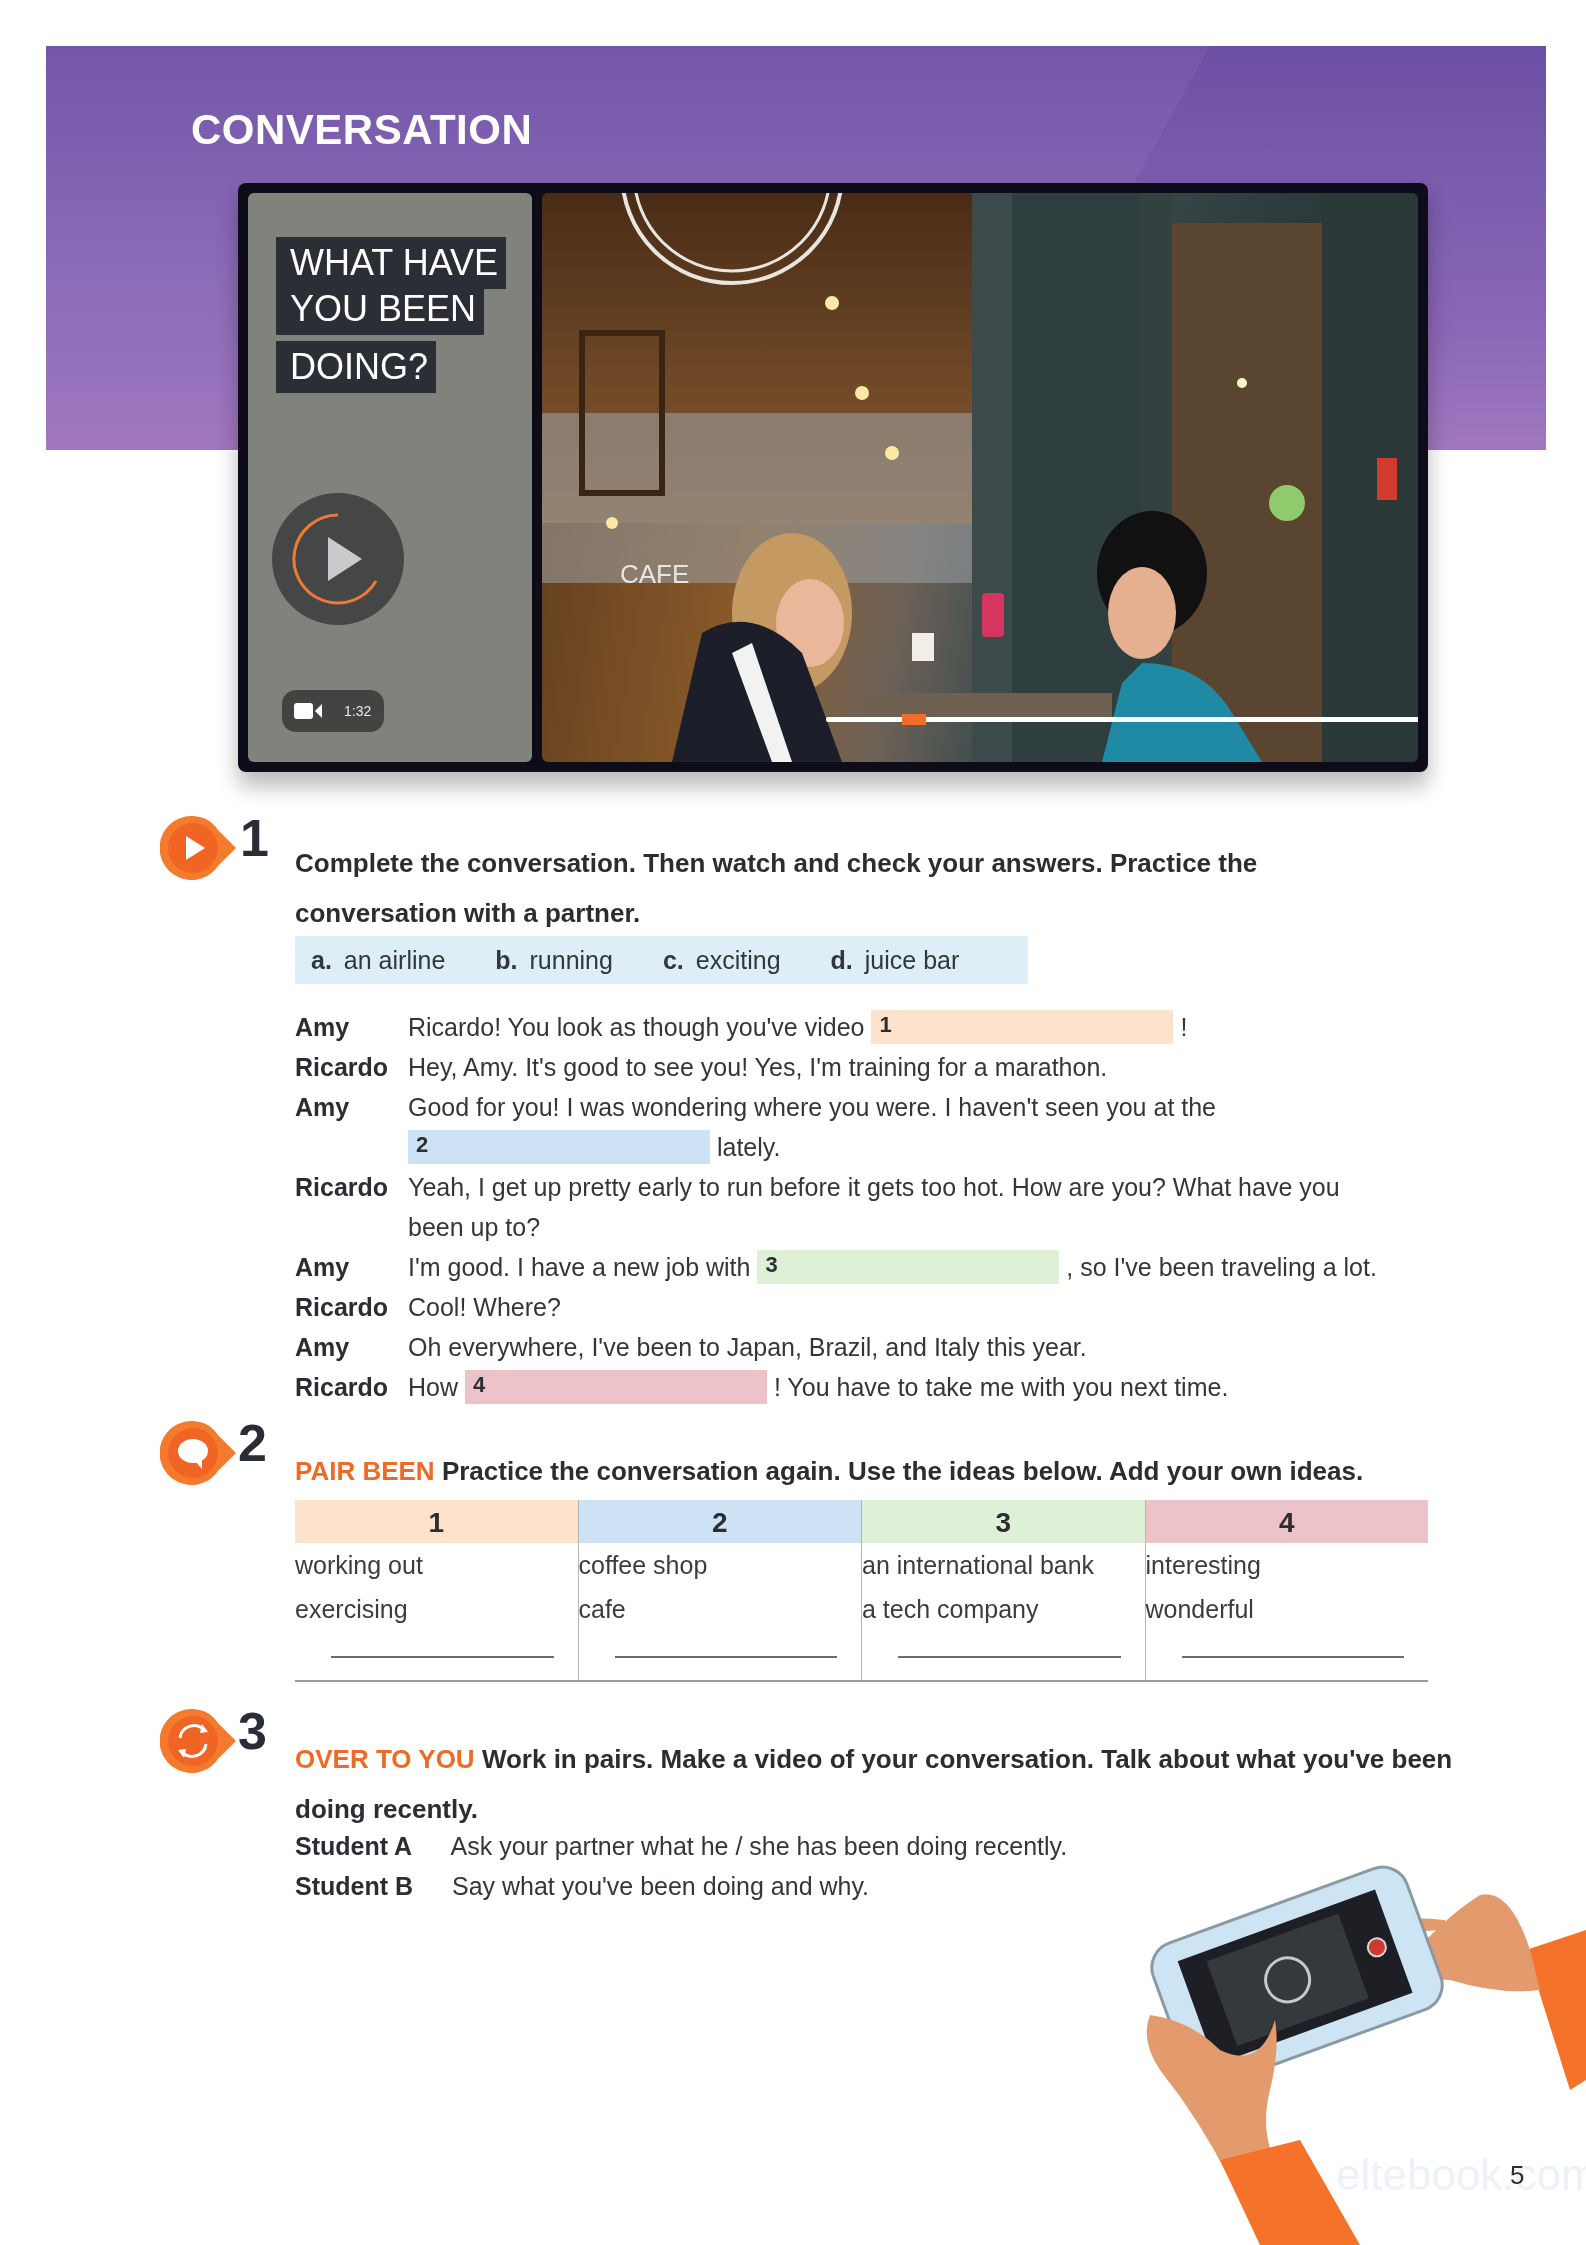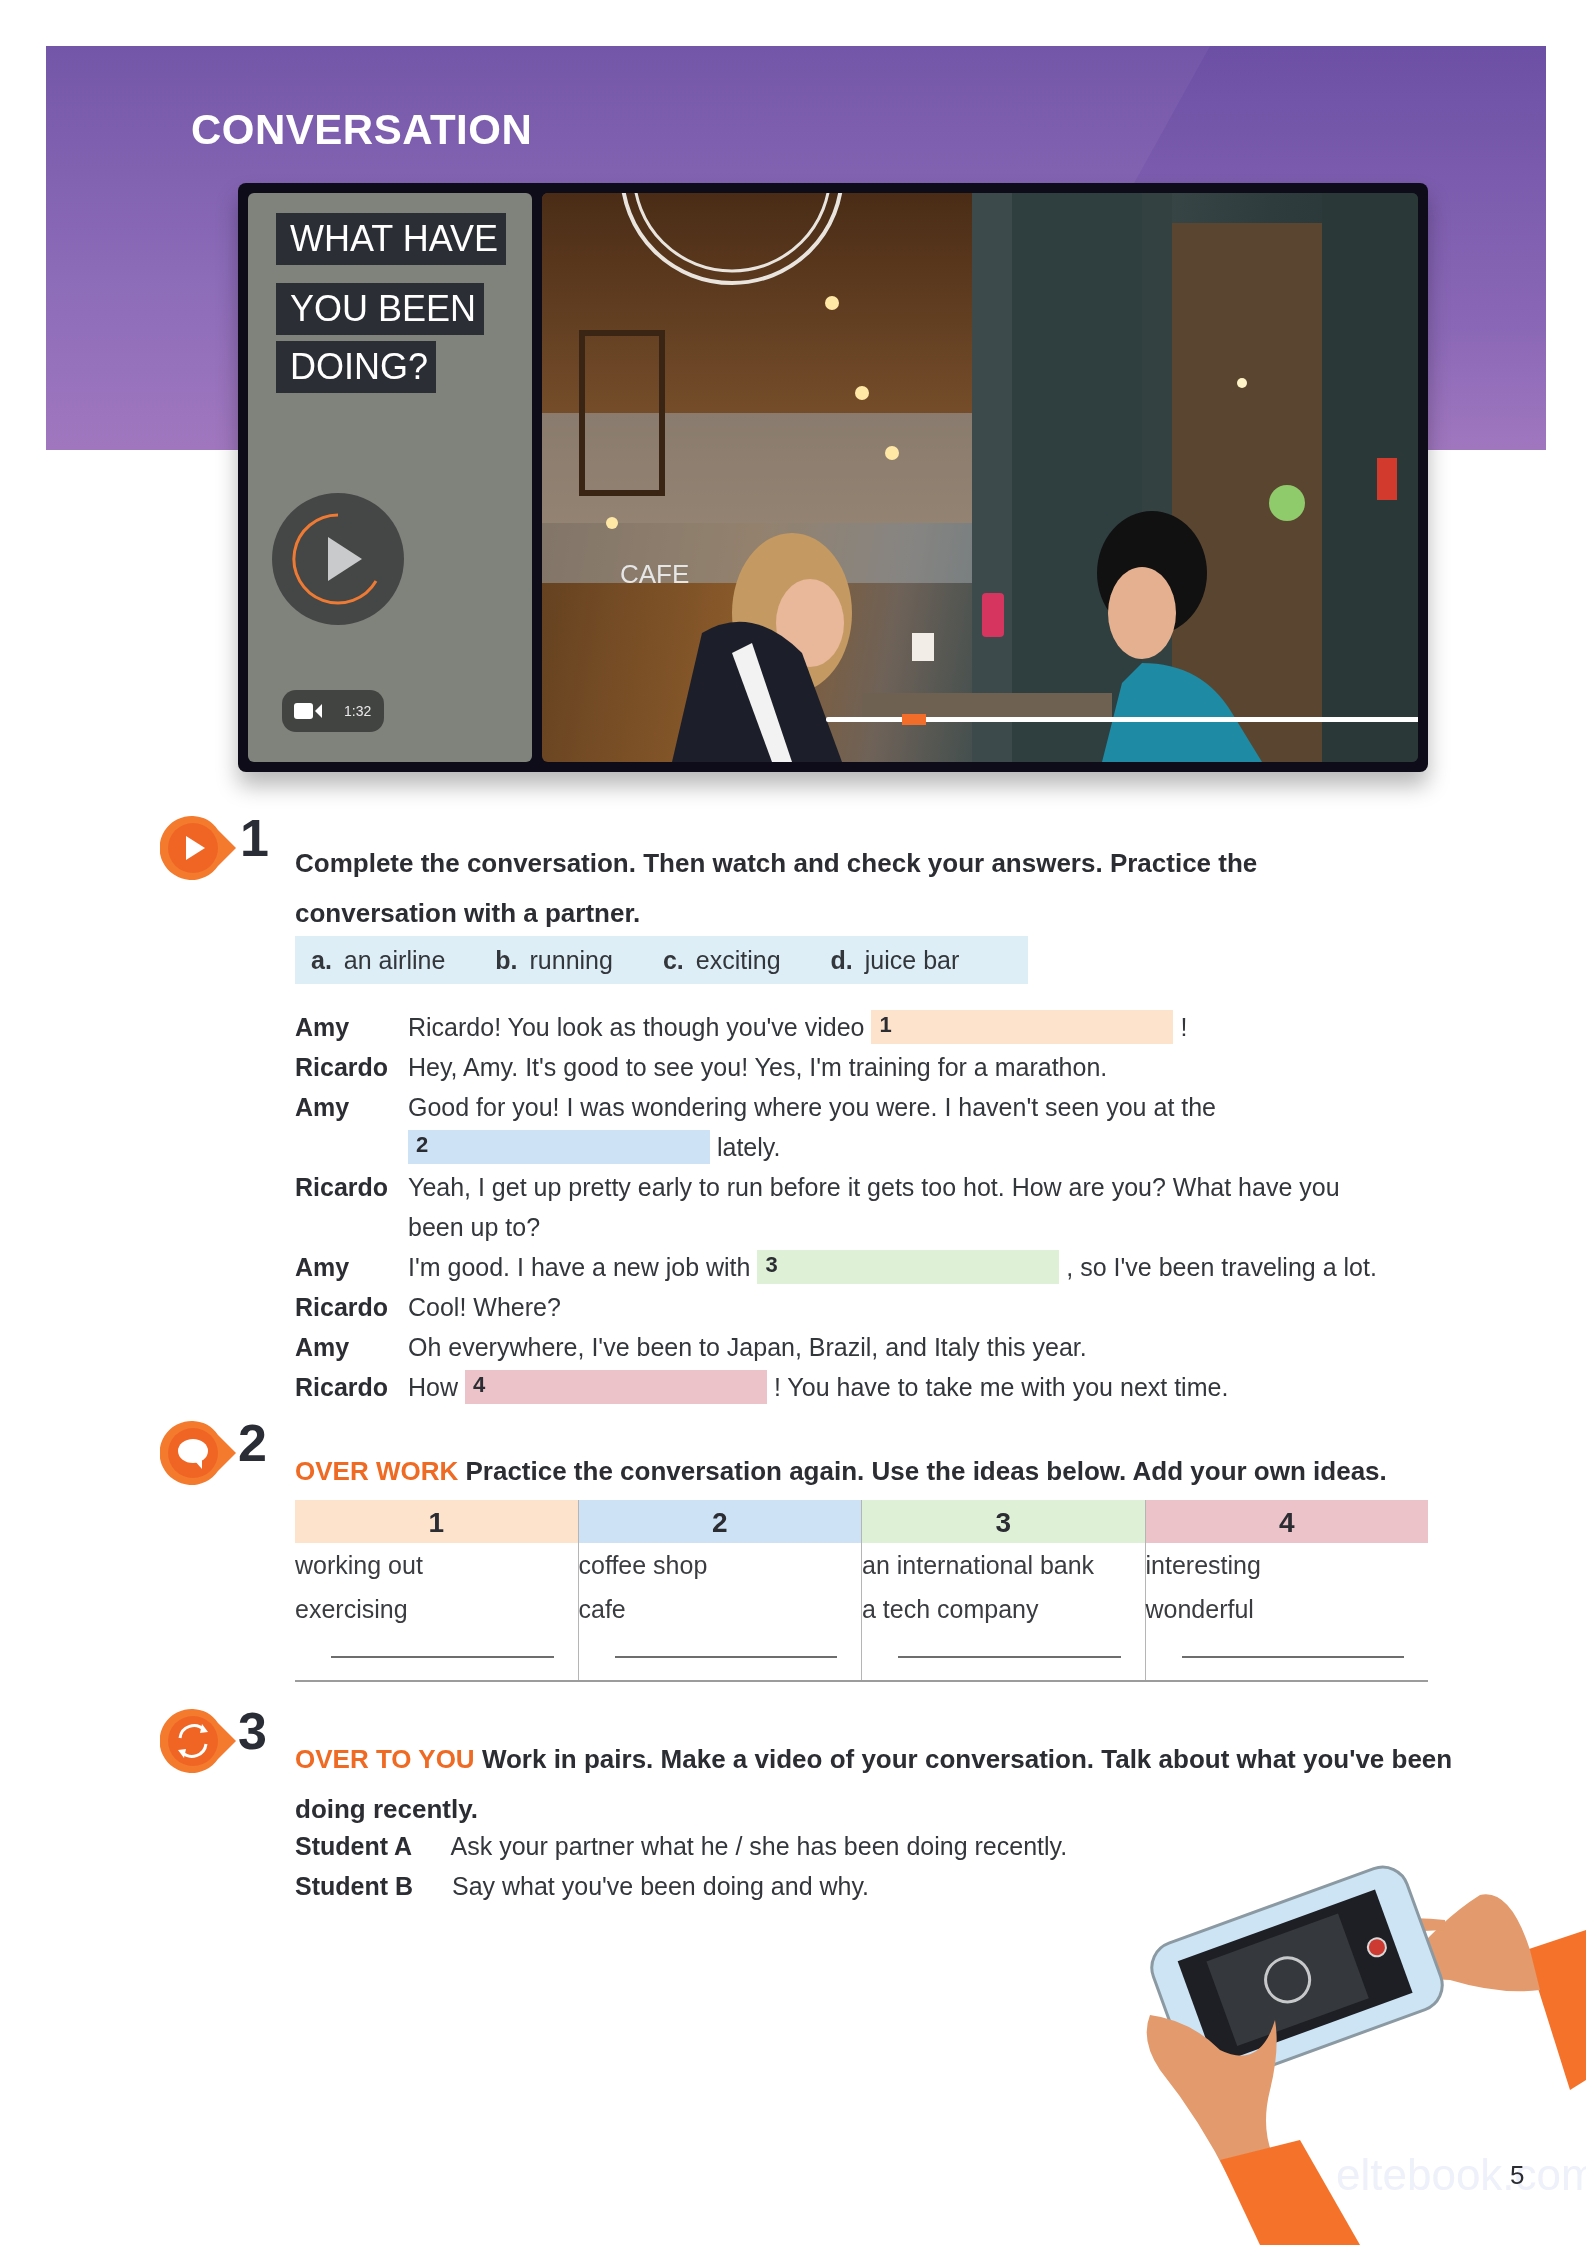--- a/index.html
+++ b/index.html
@@ -114,21 +114,21 @@
 </style>
 </head>
 <body>
 
 <div class="band">
   <div class="band-title">CONVERSATION</div>
 </div>
 
 <div class="video">
   <div class="video-left">
-    <div class="vtitle" style="top:20px;"><span>WHAT HAVE</span></div>
+    <div class="vtitle" style="top:44px;"><span>WHAT HAVE</span></div>
     <div class="vtitle" style="top:90px;"><span>YOU BEEN</span></div>
     <div class="vtitle" style="top:148px;"><span>DOING?</span></div>
 
     <div class="play-btn">
       <svg width="132" height="132" viewBox="0 0 132 132">
         <path d="M66 22 A44 44 0 1 0 104 88" fill="none" stroke="#ee7a33" stroke-width="3"></path>
         <polygon points="56,44 56,88 90,66" fill="#c9cacb"></polygon>
       </svg>
     </div>
 
@@ -245,21 +245,21 @@
 </div>
 
 <svg class="ex-icon" style="left:160px;top:1420px;" viewBox="0 0 78 66">
   <path d="M33 1 A32 32 0 1 0 58 51 L76 33 L58 15 A32 32 0 0 0 33 1 Z" fill="#f47a2e"></path>
   <circle cx="33" cy="33" r="25" fill="#f06524"></circle>
   <ellipse cx="33" cy="31" rx="15" ry="12" fill="#ffffff"></ellipse>
   <polygon points="34,40 42,49 42,38" fill="#ffffff"></polygon>
 </svg>
 <div class="ex-num" style="left:238px;top:1413px;">2</div>
 <div class="instr" style="top:1446px;width:1150px;">
-  <span class="accent">OVER WORK</span>
+  <span class="accent">PAIR BEEN</span>
   <span>Practice the conversation again. Use the ideas below. Add your own ideas.</span>
 </div>
 
 <div class="ideas">
   <div class="idea-col">
     <div class="idea-head" style="background:#fde3cc;">1</div>
     <div class="idea-item">working out</div>
     <div class="idea-item">exercising</div>
     <div class="idea-line"></div>
   </div>

